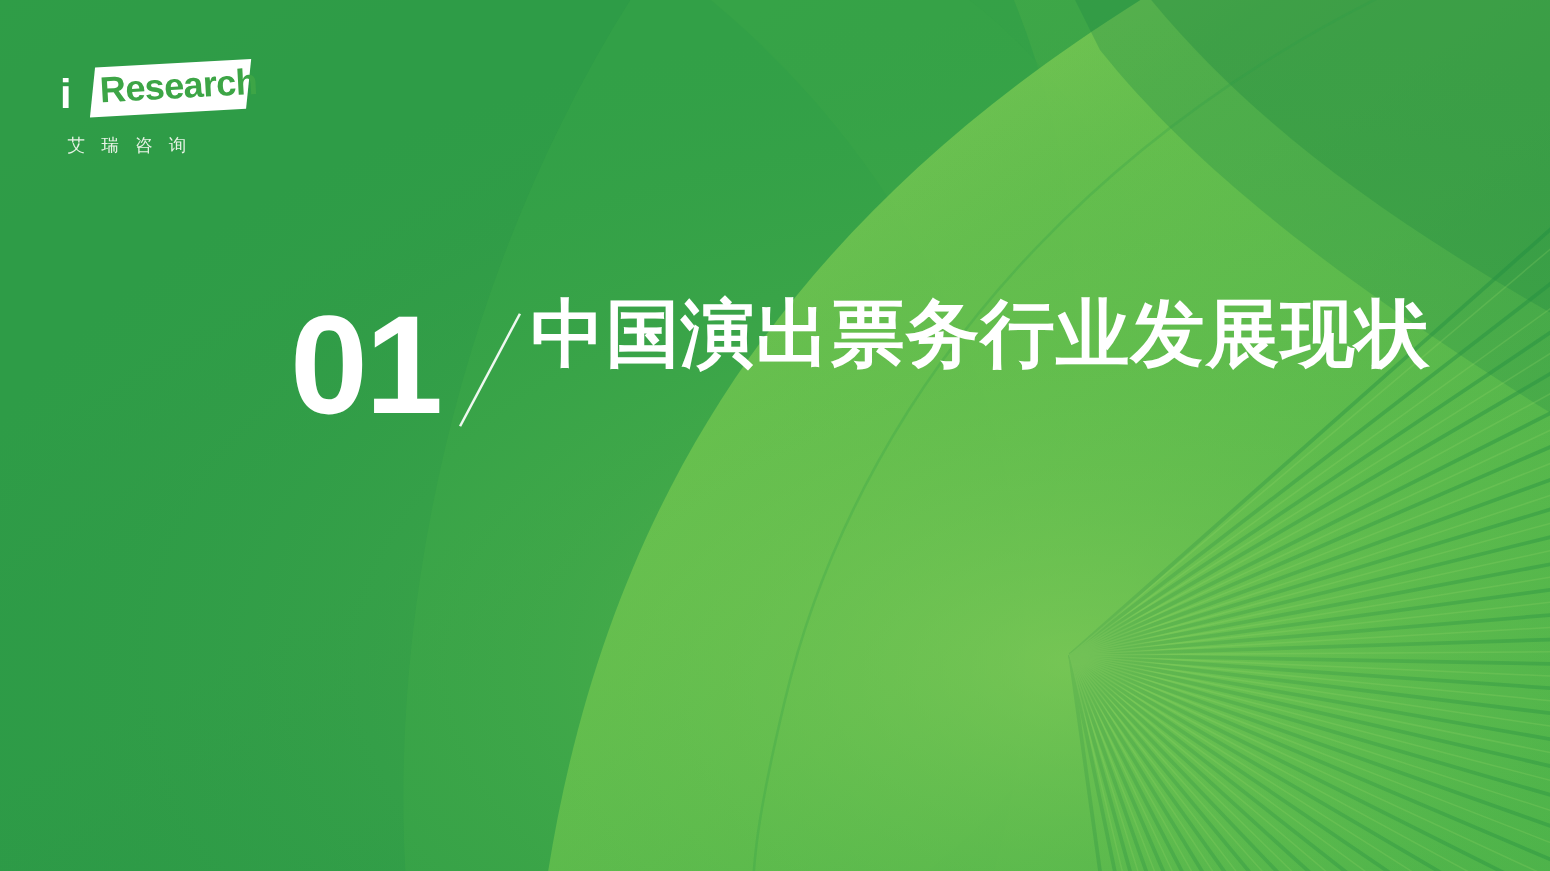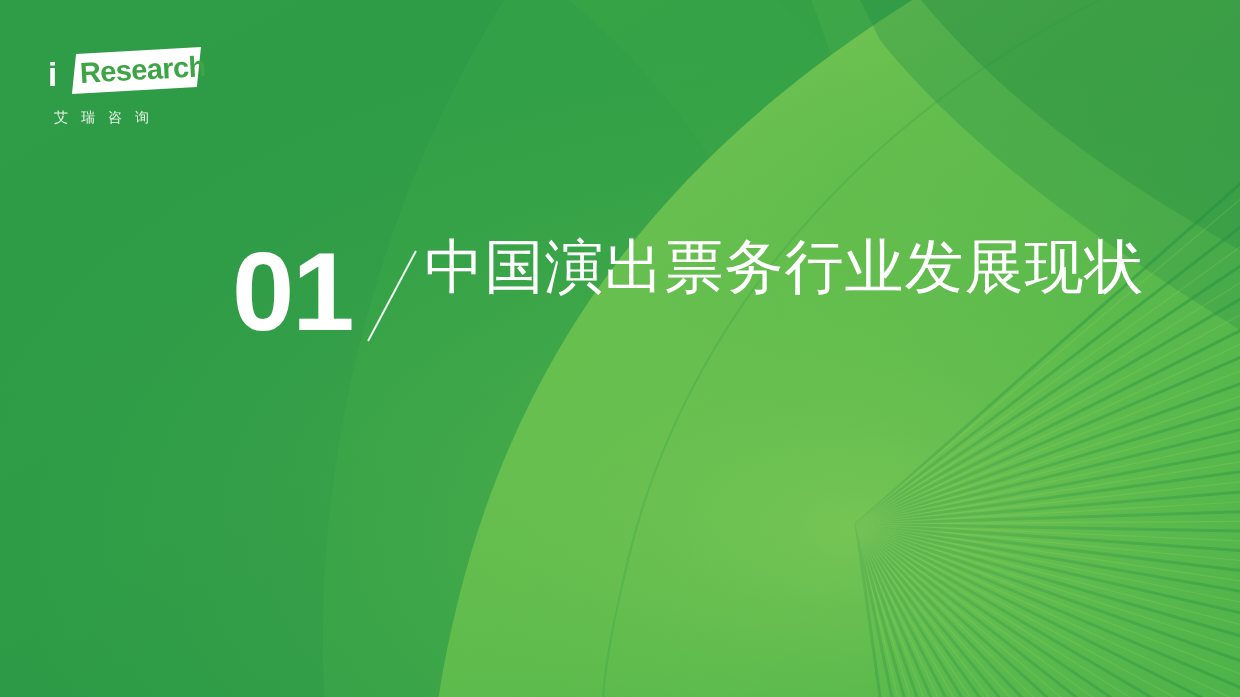--- a/index.html
+++ b/index.html
@@ -120,21 +120,21 @@
     width: 2px;
     height: 102px;
     margin-top: -51px;
     background: #ffffff;
     opacity: 0.92;
     transform: rotate(28deg);
   }
   .section-title {
     font-size: 59px;
     line-height: 62px;
-    font-weight: 400;
+    font-weight: 700;
     color: #ffffff;
     font-family: "DejaVu Sans", sans-serif;
     letter-spacing: 1px;
     white-space: nowrap;
     margin-left: -4px;
   }
 </style>
 </head>
 <body>
 

